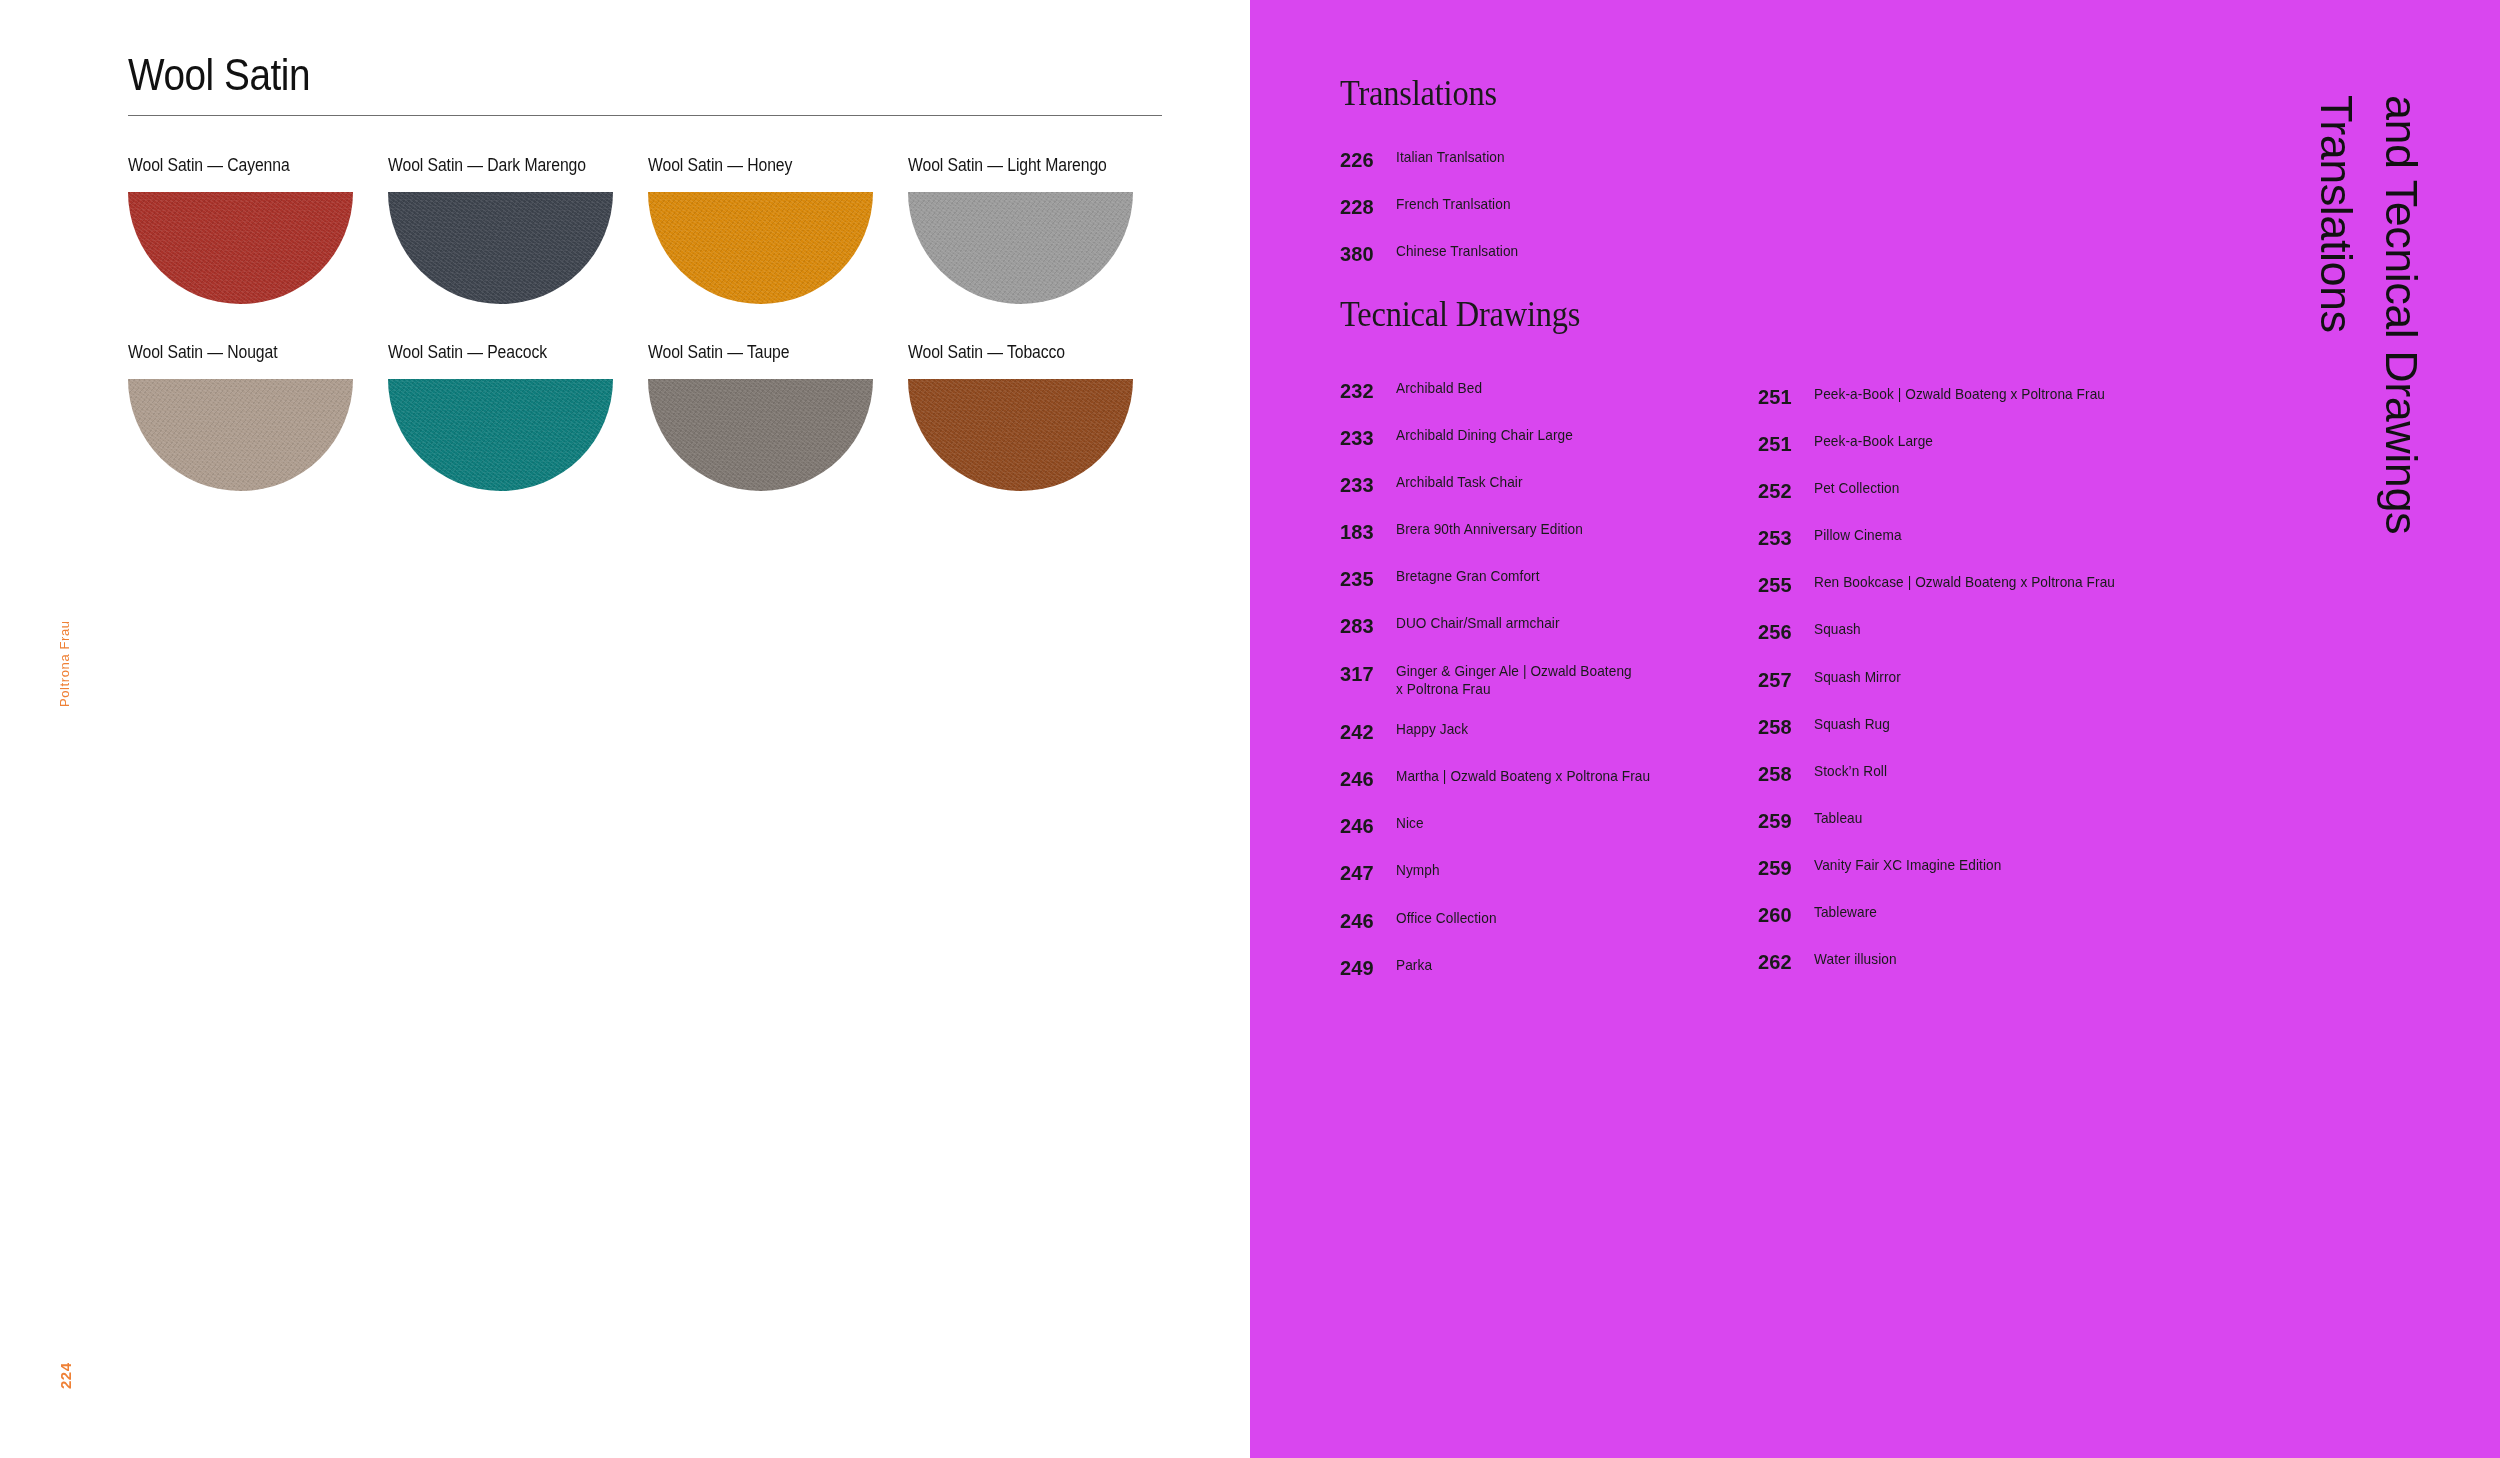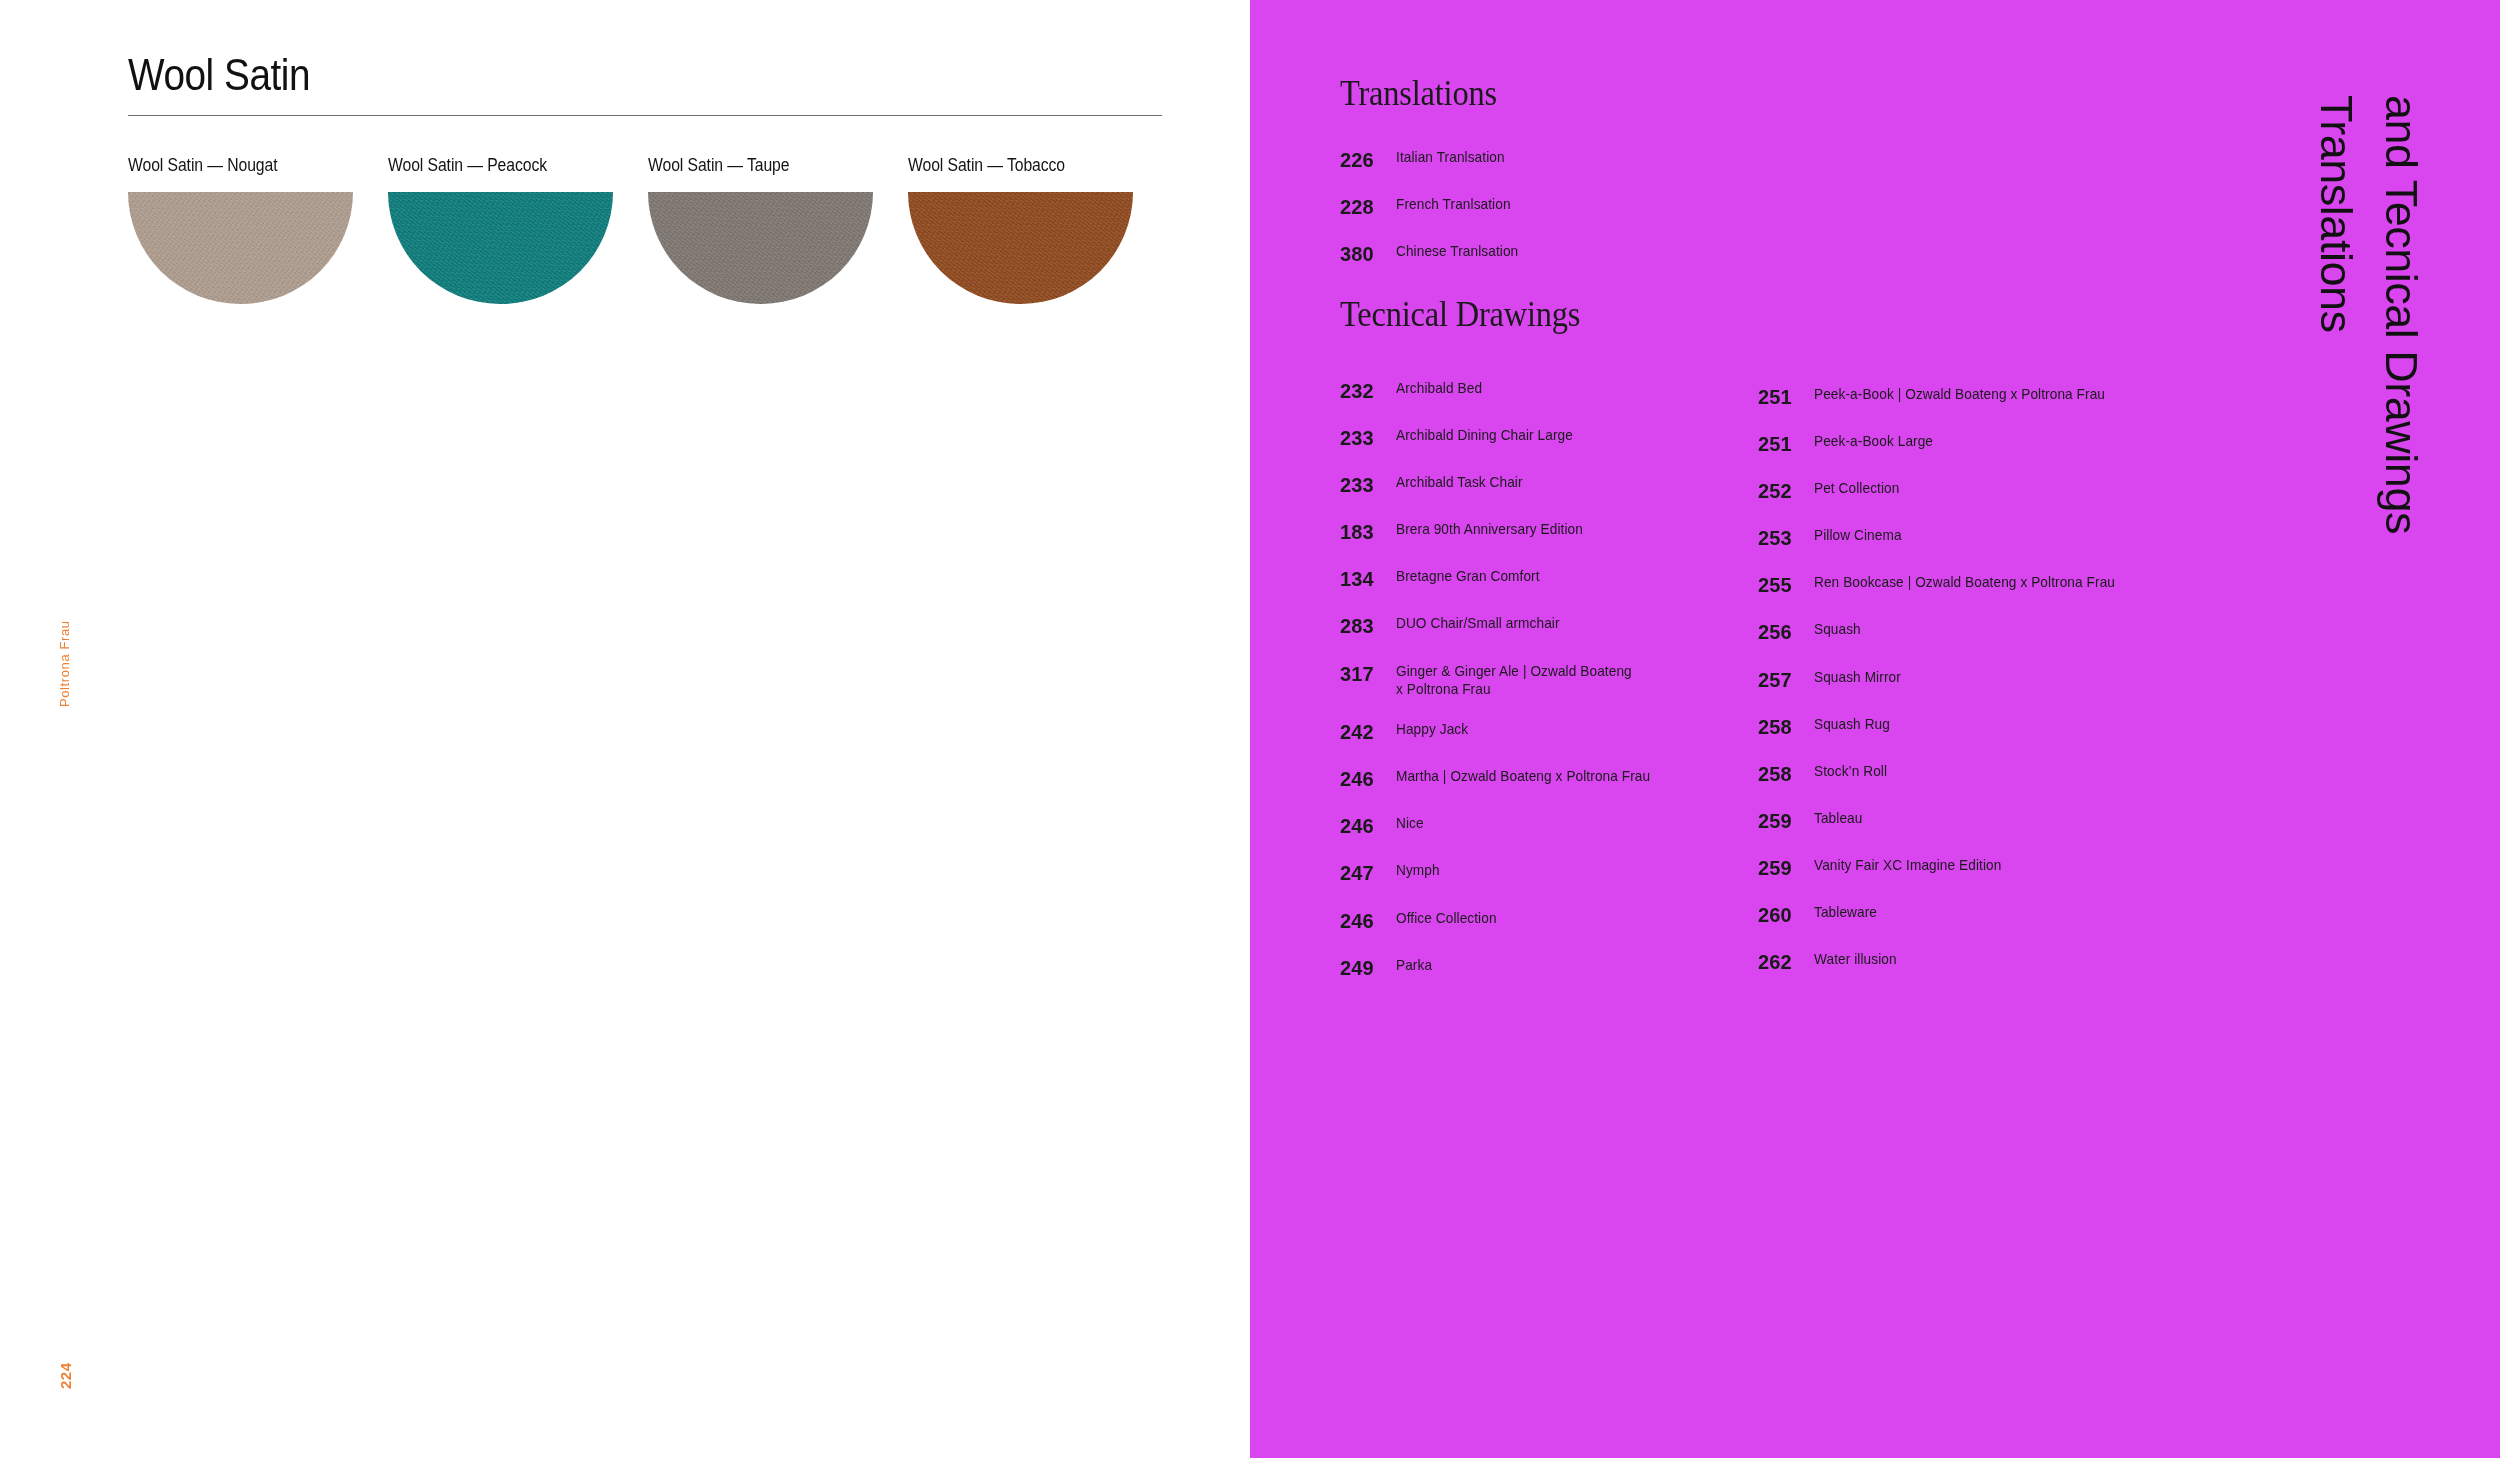--- a/index.html
+++ b/index.html
@@ -206,20 +206,38 @@
 
 <div id="page">
 
   <div id="left-page">
 
     <div id="swatch-title">Wool Satin</div>
 
     <div id="title-rule"></div>
 
     <div class="swatch-grid">
+      <div class="swatch-row">
+        <div class="swatch-cell">
+          <div class="swatch-label">Wool Satin — Cayenna</div>
+          <div class="swatch-chip" style="background: rgb(168, 50, 42);"></div>
+        </div>
+        <div class="swatch-cell">
+          <div class="swatch-label">Wool Satin — Dark Marengo</div>
+          <div class="swatch-chip" style="background: rgb(62, 68, 78);"></div>
+        </div>
+        <div class="swatch-cell">
+          <div class="swatch-label">Wool Satin — Honey</div>
+          <div class="swatch-chip" style="background: rgb(216, 136, 11);"></div>
+        </div>
+        <div class="swatch-cell">
+          <div class="swatch-label">Wool Satin — Light Marengo</div>
+          <div class="swatch-chip" style="background: rgb(155, 155, 155);"></div>
+        </div>
+      </div>
 
       <div class="swatch-row">
         <div class="swatch-cell">
           <div class="swatch-label">Wool Satin — Nougat</div>
           <div class="swatch-chip" style="background: rgb(173, 156, 142);"></div>
         </div>
         <div class="swatch-cell">
           <div class="swatch-label">Wool Satin — Peacock</div>
           <div class="swatch-chip" style="background: rgb(15, 124, 123);"></div>
         </div>
@@ -271,21 +289,21 @@
       </div>
       <div class="index-row">
         <div class="index-num">233</div>
         <div class="index-label">Archibald Task Chair</div>
       </div>
       <div class="index-row">
         <div class="index-num">183</div>
         <div class="index-label">Brera 90th Anniversary Edition</div>
       </div>
       <div class="index-row">
-        <div class="index-num">134</div>
+        <div class="index-num">235</div>
         <div class="index-label">Bretagne Gran Comfort</div>
       </div>
       <div class="index-row">
         <div class="index-num">283</div>
         <div class="index-label">DUO Chair/Small armchair</div>
       </div>
       <div class="index-row">
         <div class="index-num">317</div>
         <div class="index-label">Ginger &amp; Ginger Ale | Ozwald Boateng
 x Poltrona Frau</div>

